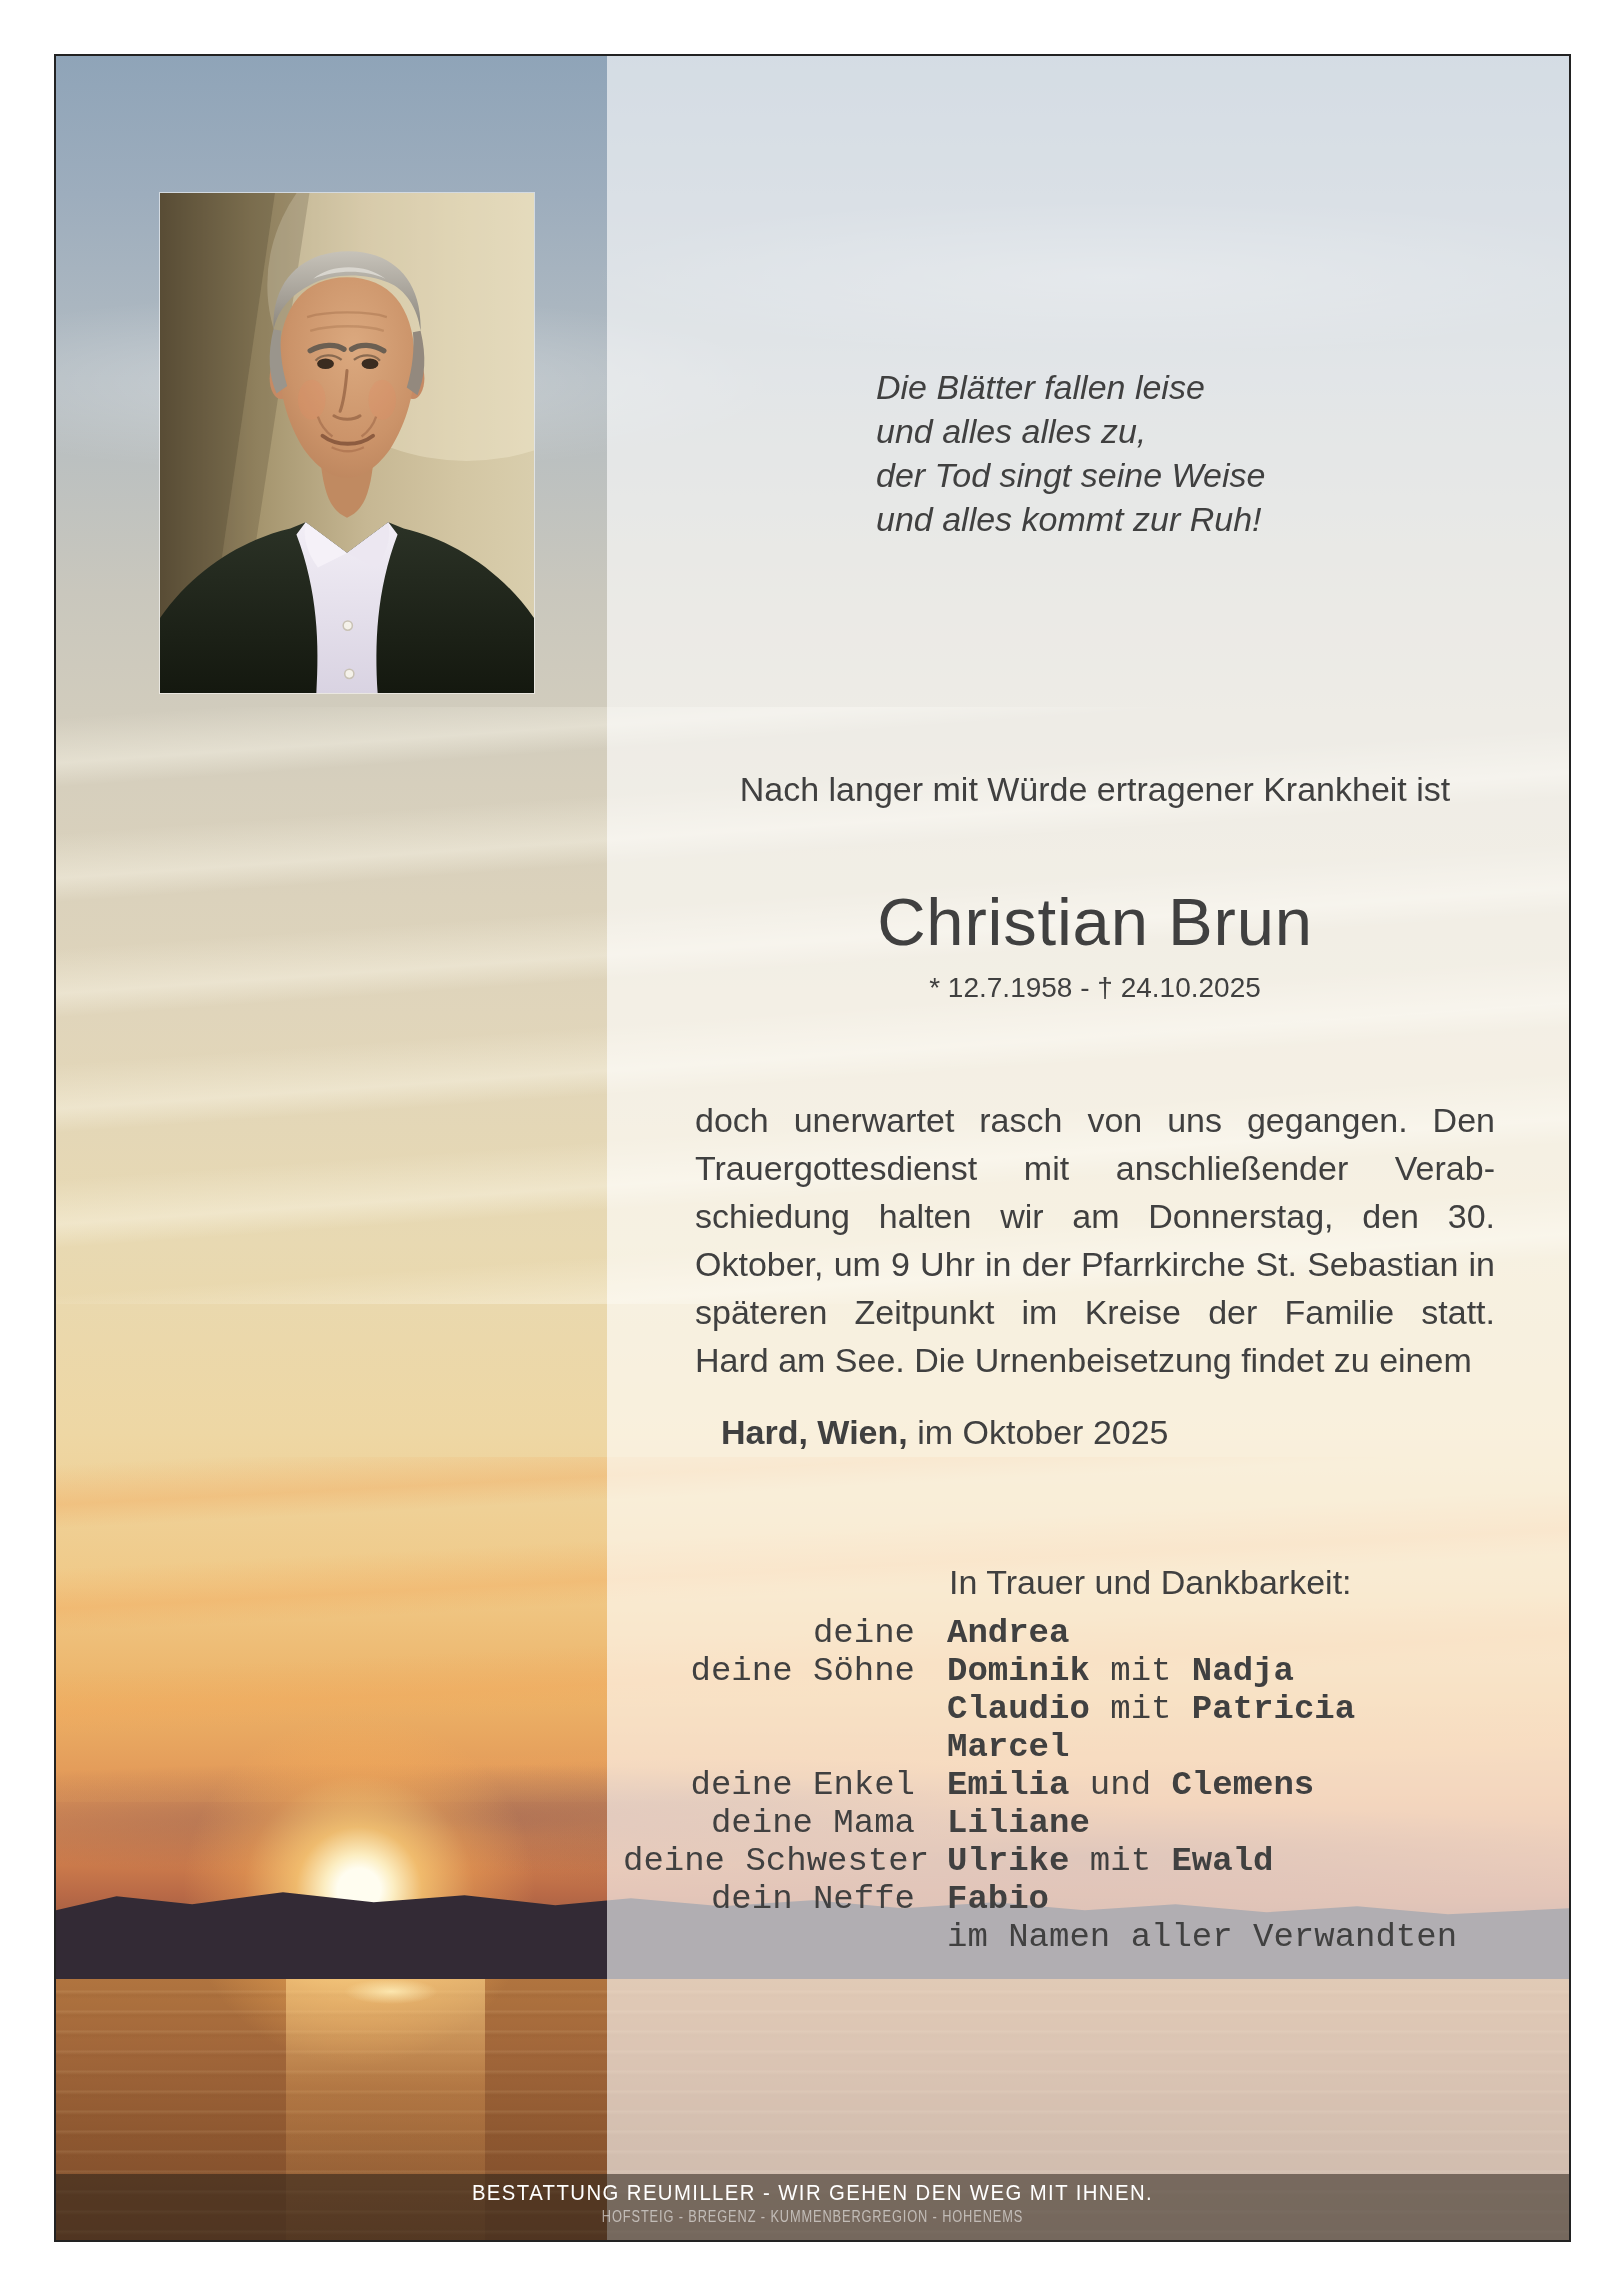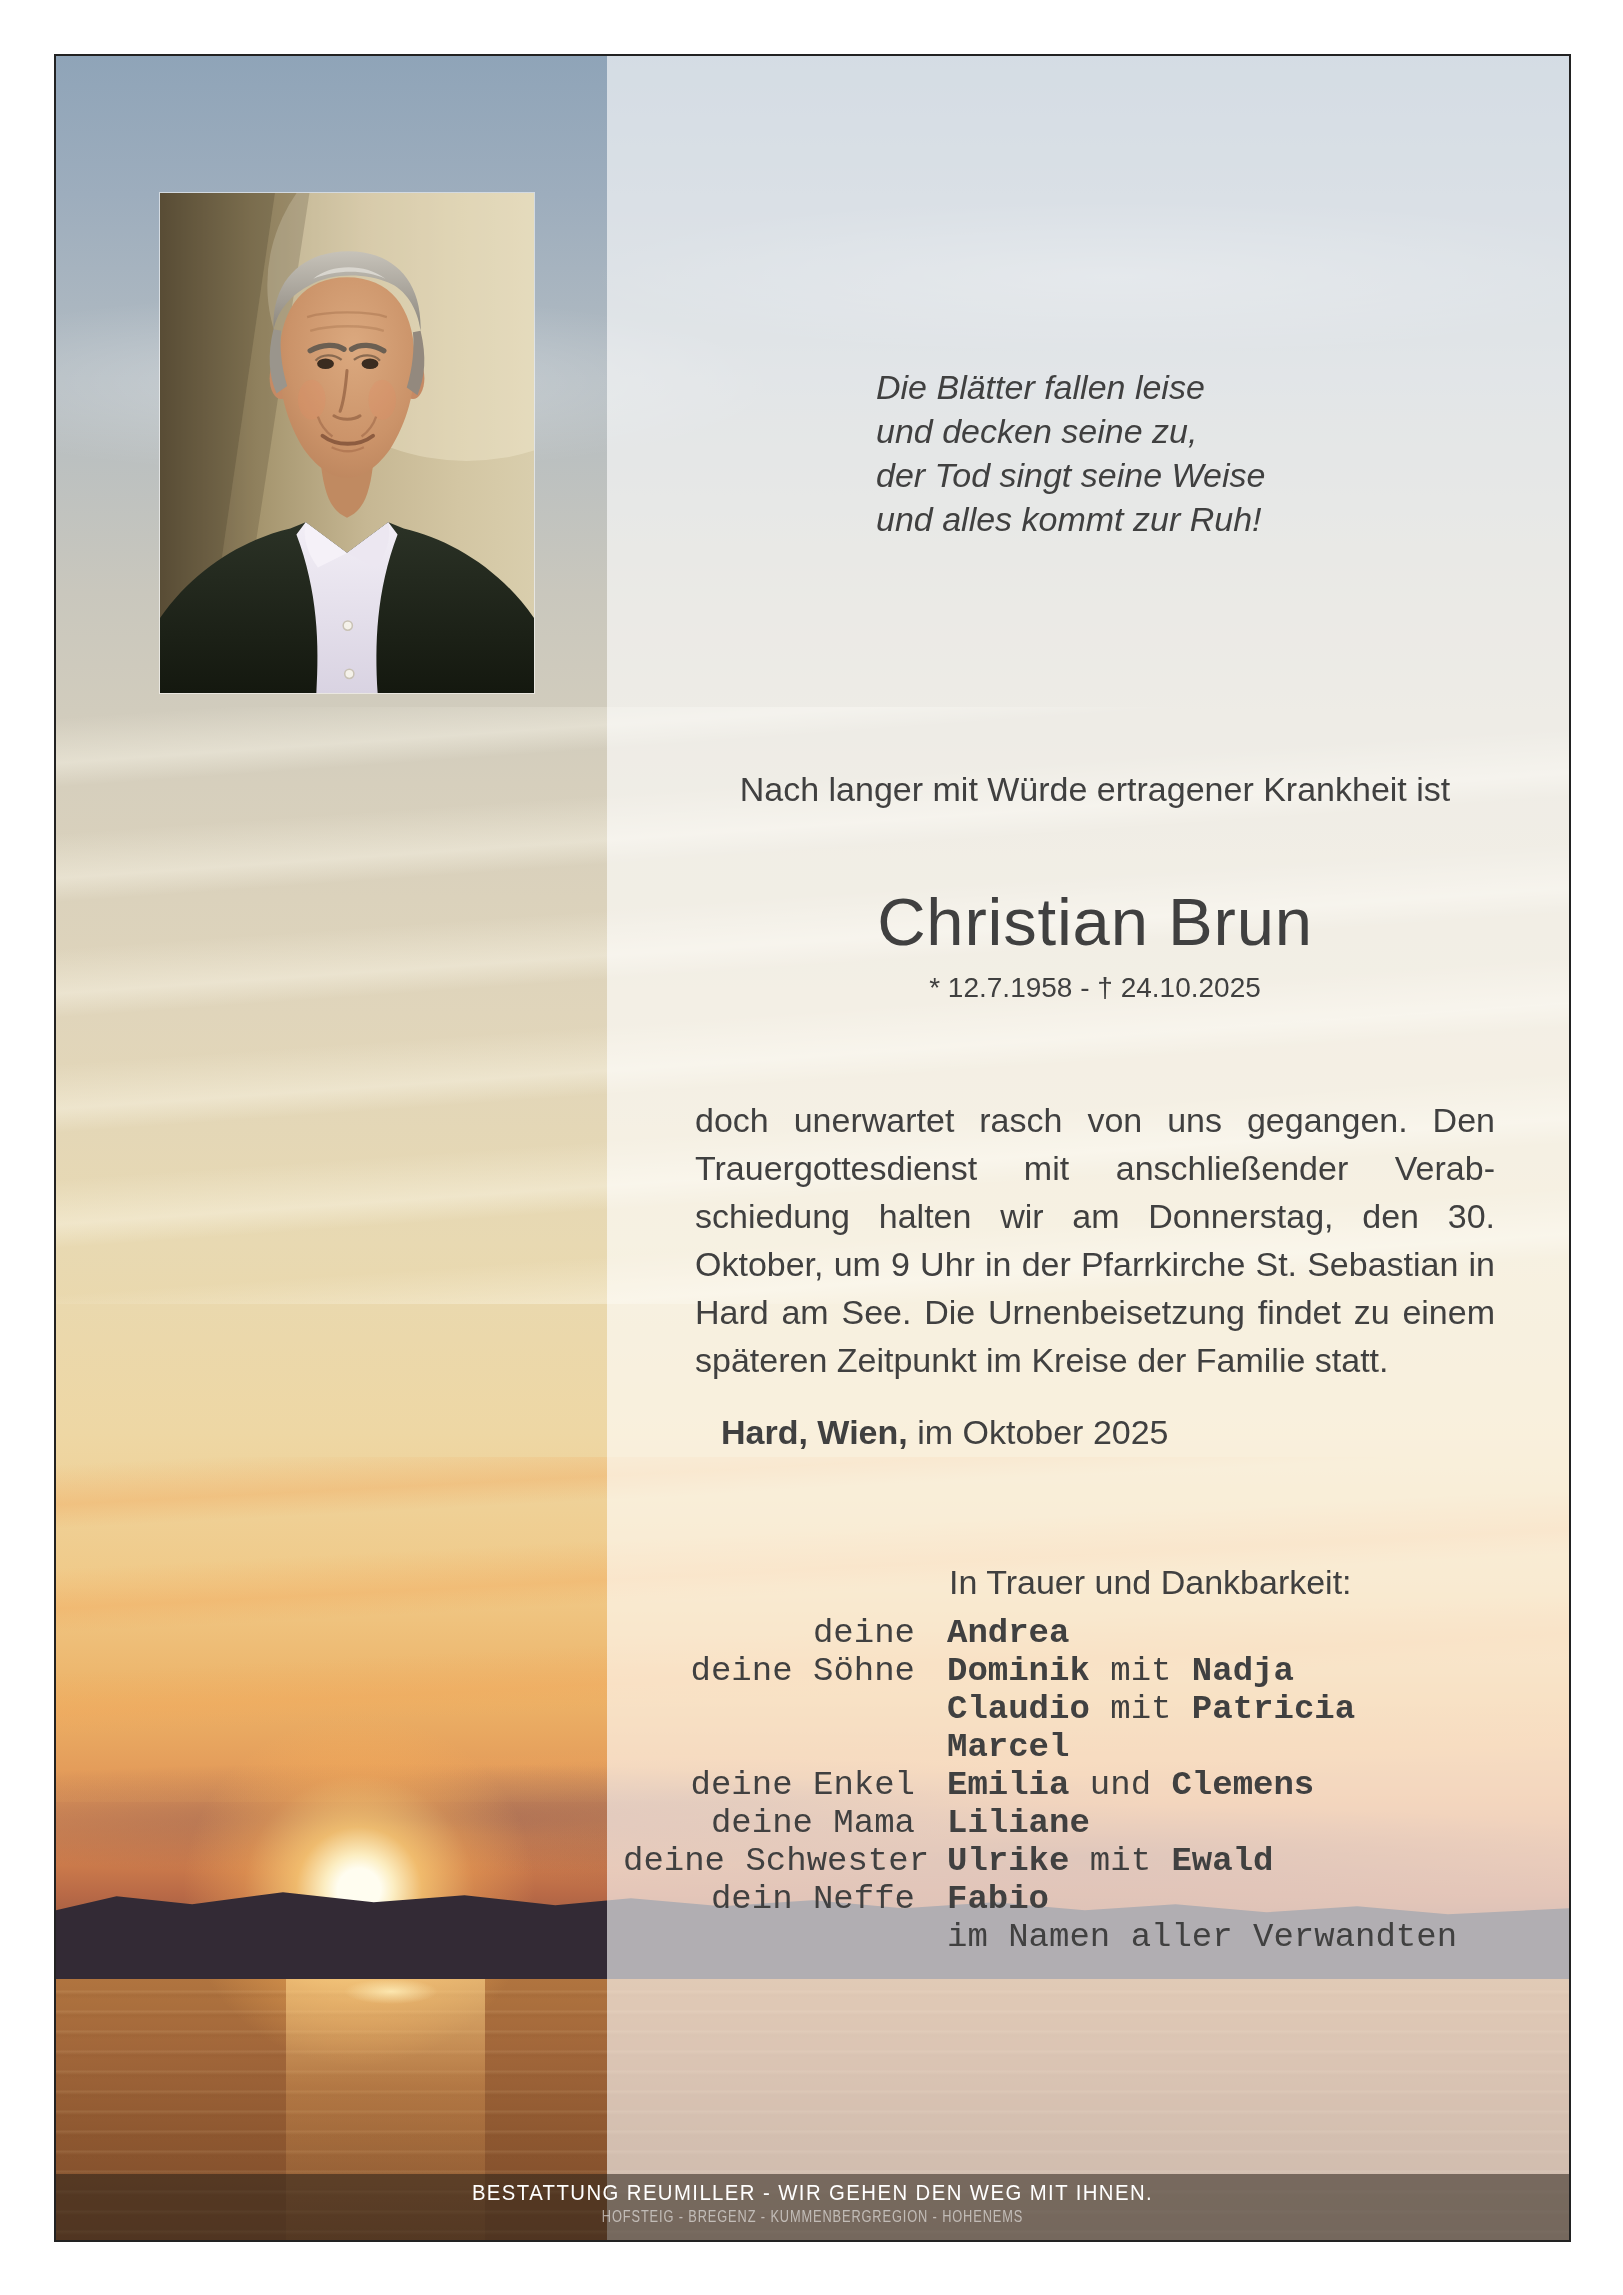--- a/index.html
+++ b/index.html
@@ -169,36 +169,36 @@
         <path d="M244,232 C242,256 240,272 235,285 M227,291 C236,297 253,297 261,291" stroke="#a4714f" stroke-width="4" fill="none" stroke-linecap="round"></path>
         <path d="M206,292 C210,304 217,312 225,318" stroke="rgba(150,95,65,0.5)" stroke-width="3" fill="none"></path>
         <path d="M282,292 C278,304 271,312 263,318" stroke="rgba(150,95,65,0.5)" stroke-width="3" fill="none"></path>
         <path d="M212,317 C230,331 260,331 278,317" stroke="#8d5c40" stroke-width="5" fill="none" stroke-linecap="round"></path>
         <path d="M224,332 C238,339 252,339 266,332" stroke="rgba(150,90,60,0.4)" stroke-width="3" fill="none"></path>
       </svg>
     </figure>
 
     <div class="txt poem">
       <div>Die Blätter fallen leise</div>
-      <div>und decken seine zu,</div>
+      <div>und alles alles zu,</div>
       <div>der Tod singt seine Weise</div>
       <div>und alles kommt zur Ruh!</div>
     </div>
 
     <div class="txt centercol intro">Nach langer mit Würde ertragener Krankheit ist</div>
     <h1 class="txt centercol name">Christian Brun</h1>
     <div class="txt centercol dates">* 12.7.1958 - † 24.10.2025</div>
 
     <div class="txt bodytext">
       <div class="body-line">doch unerwartet rasch von uns gegangen. Den</div>
       <div class="body-line">Trauergottesdienst mit anschließender Verab-</div>
       <div class="body-line">schiedung halten wir am Donnerstag, den 30.</div>
       <div class="body-line">Oktober, um 9 Uhr in der Pfarrkirche St. Sebastian in</div>
+      <div class="body-line">späteren Zeitpunkt im Kreise der Familie statt.</div>
       <div class="body-line">Hard am See. Die Urnenbeisetzung findet zu einem</div>
-      <div class="body-line">späteren Zeitpunkt im Kreise der Familie statt.</div>
     </div>
 
     <div class="txt place">
       <span class="b">Hard, Wien,</span><span> im Oktober 2025</span>
     </div>
 
     <div class="txt mourning-heading">In Trauer und Dankbarkeit:</div>
     <div class="txt mourning-list" id="mourningList">
         <div class="m-row">
           <div class="m-label">deine</div>

